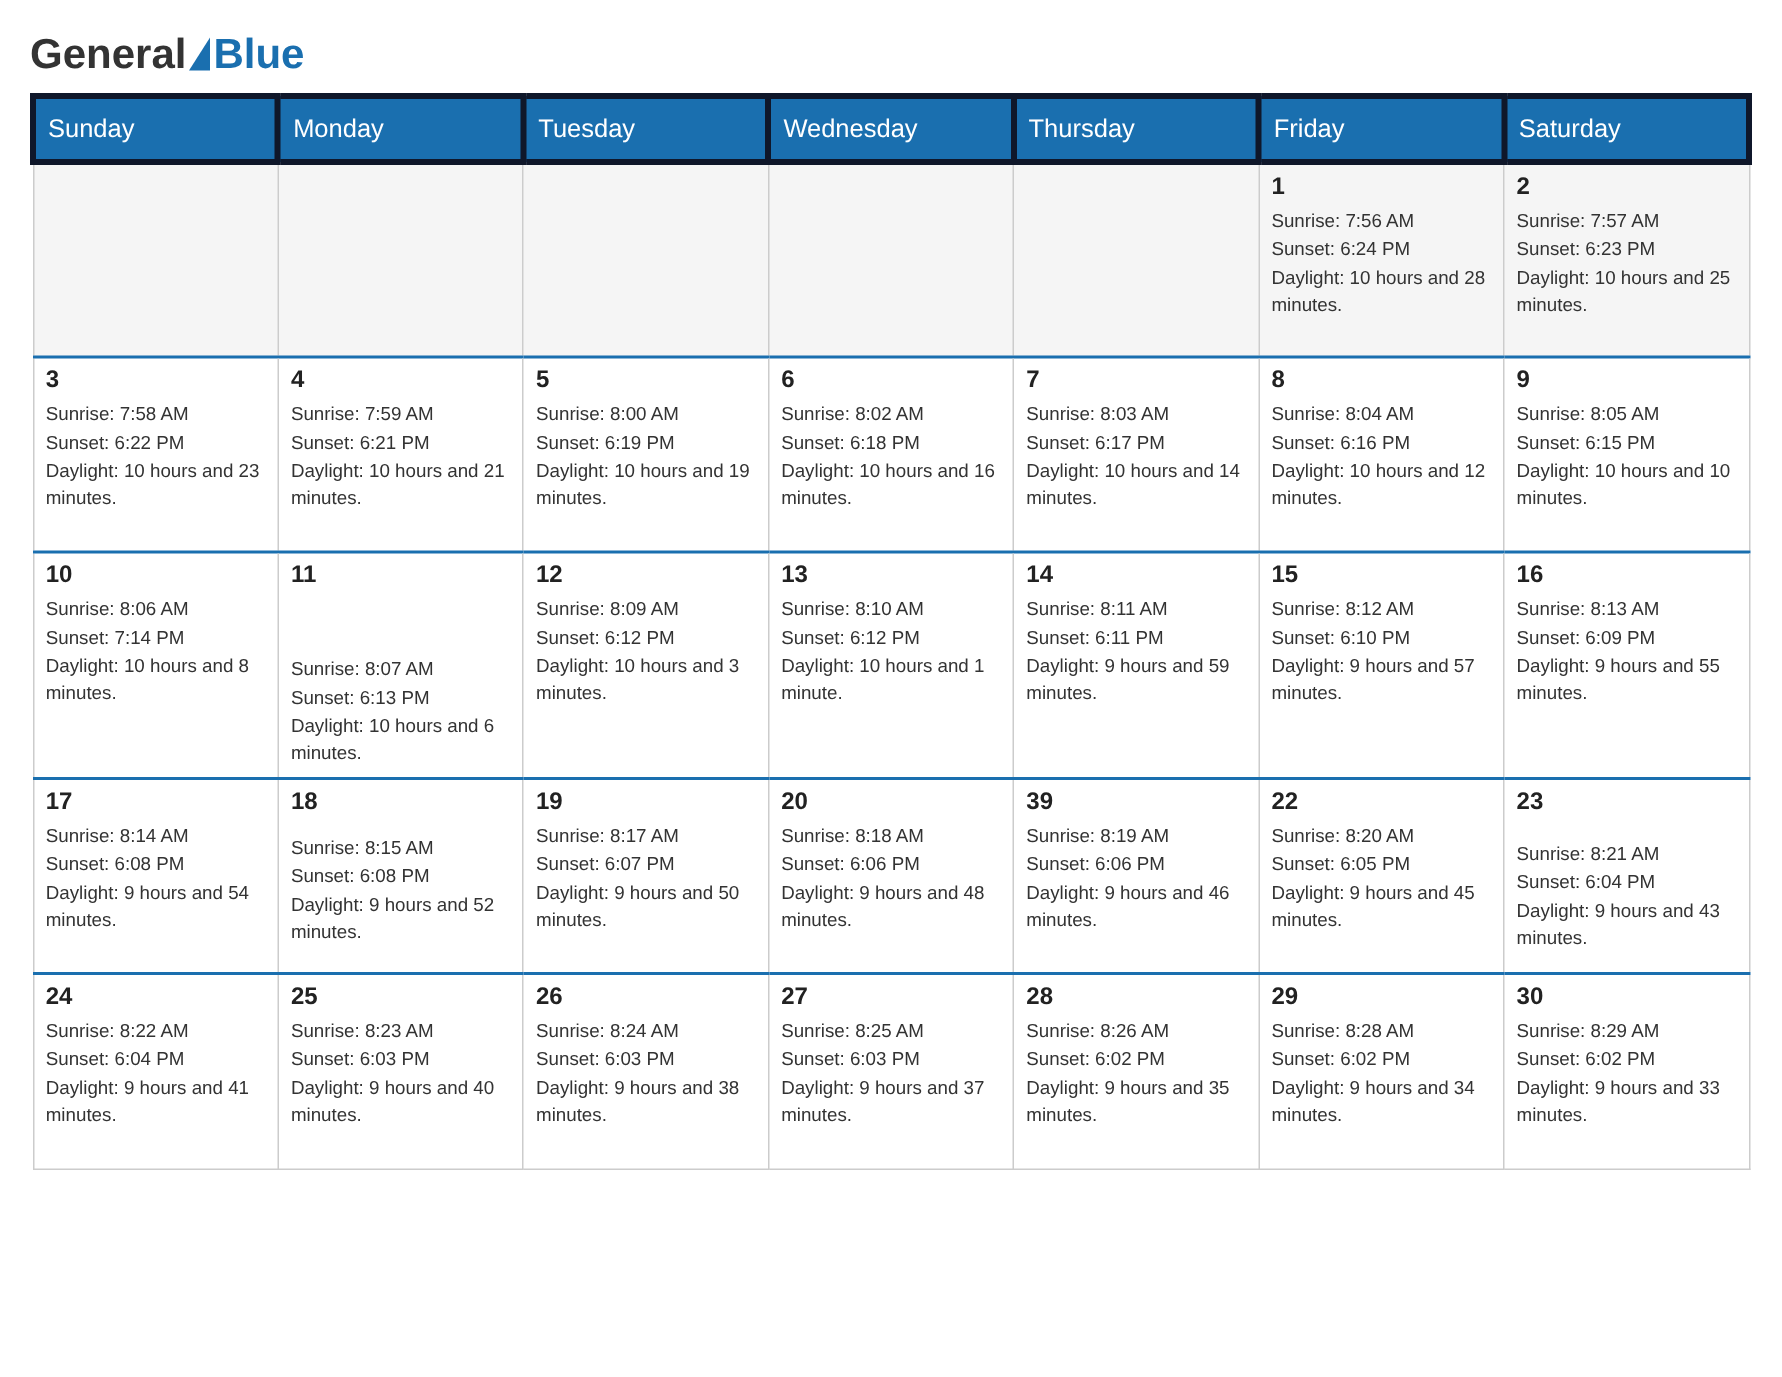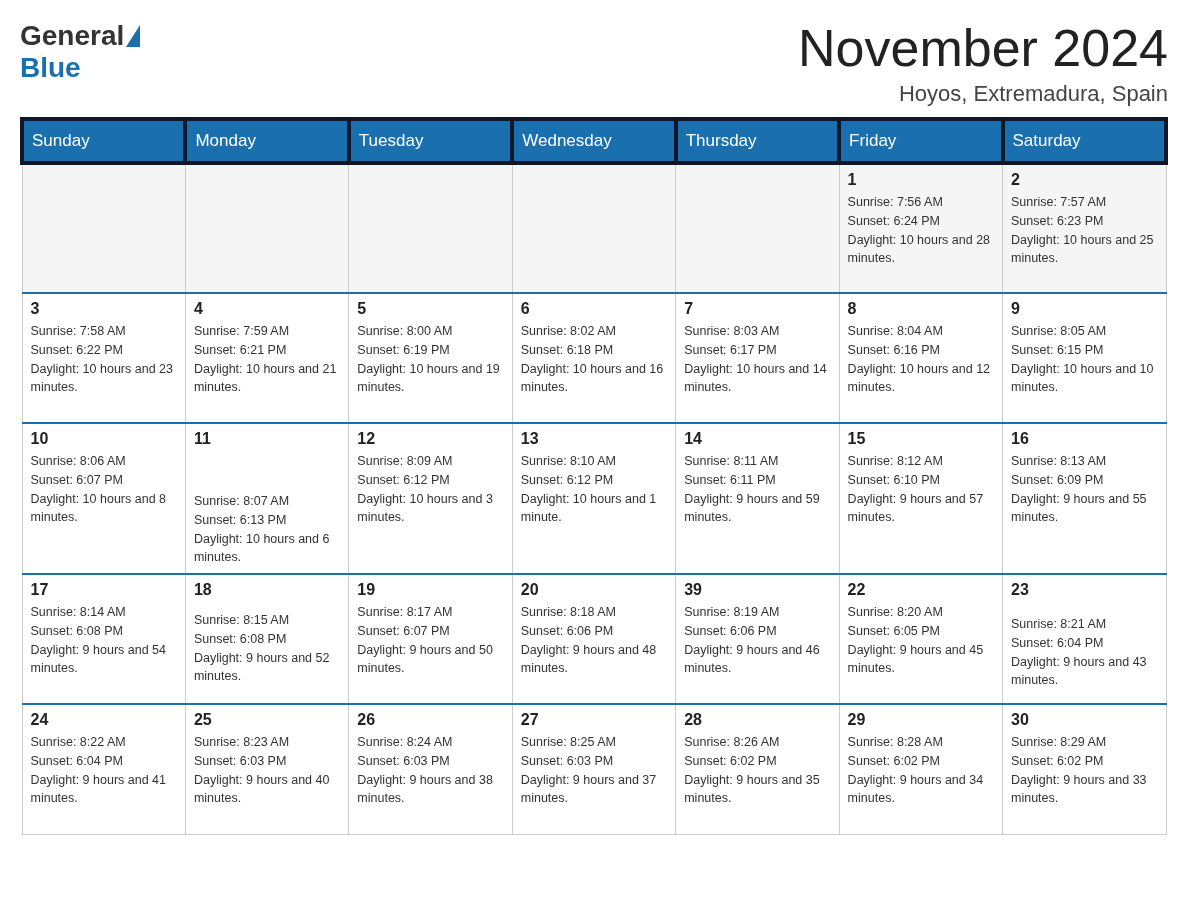--- a/index.html
+++ b/index.html
@@ -11,21 +11,20 @@
       min-height: 918px;
     }
     .header {
       display: flex;
       justify-content: space-between;
       align-items: flex-start;
       margin-bottom: 10px;
     }
     .logo {
       display: flex;
-      flex-direction: column;
       align-items: flex-start;
     }
     .logo-text {
       display: flex;
       align-items: center;
       font-size: 28px;
       font-weight: bold;
       color: #333;
     }
     .logo-general { color: #333; }
@@ -107,24 +106,20 @@
 </head>
 <body>
 
 <div class="header">
   <div class="logo">
     <div class="logo-text">
       <span class="logo-general">General</span>
       <span class="logo-triangle"></span>
     </div>
     <span class="logo-blue">Blue</span>
-  </div>
-  <div class="title-section">
-    <div class="month-title">November 2024</div>
-    <div class="location-title">Hoyos, Extremadura, Spain</div>
   </div>
 </div>
 
 <table class="calendar">
   <thead>
     <tr>
       <th>Sunday</th>
       <th>Monday</th>
       <th>Tuesday</th>
       <th>Wednesday</th>
@@ -194,21 +189,21 @@
           <span class="day-number">9</span>
           <div class="day-info" style="white-space: pre-line;">Sunrise: 8:05 AM
 Sunset: 6:15 PM
 Daylight: 10 hours and 10 minutes.</div>
         </td>
       </tr>
       <tr class="row-divider">
         <td>
           <span class="day-number">10</span>
           <div class="day-info" style="white-space: pre-line;">Sunrise: 8:06 AM
-Sunset: 6:07 PM
+Sunset: 7:14 PM
 Daylight: 10 hours and 8 minutes.</div>
         </td>
         <td>
           <span class="day-number">11</span>
           <div class="day-info" style="white-space: pre-line; margin-top: 44px;">Sunrise: 8:07 AM
 Sunset: 6:13 PM
 Daylight: 10 hours and 6 minutes.</div>
         </td>
         <td>
           <span class="day-number">12</span>

